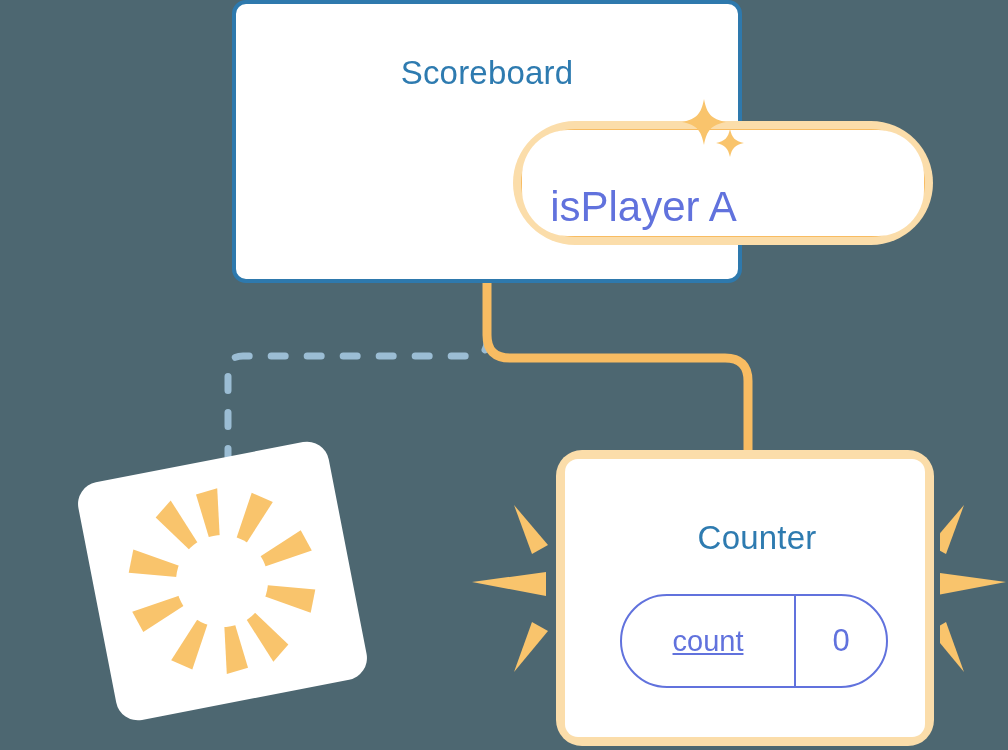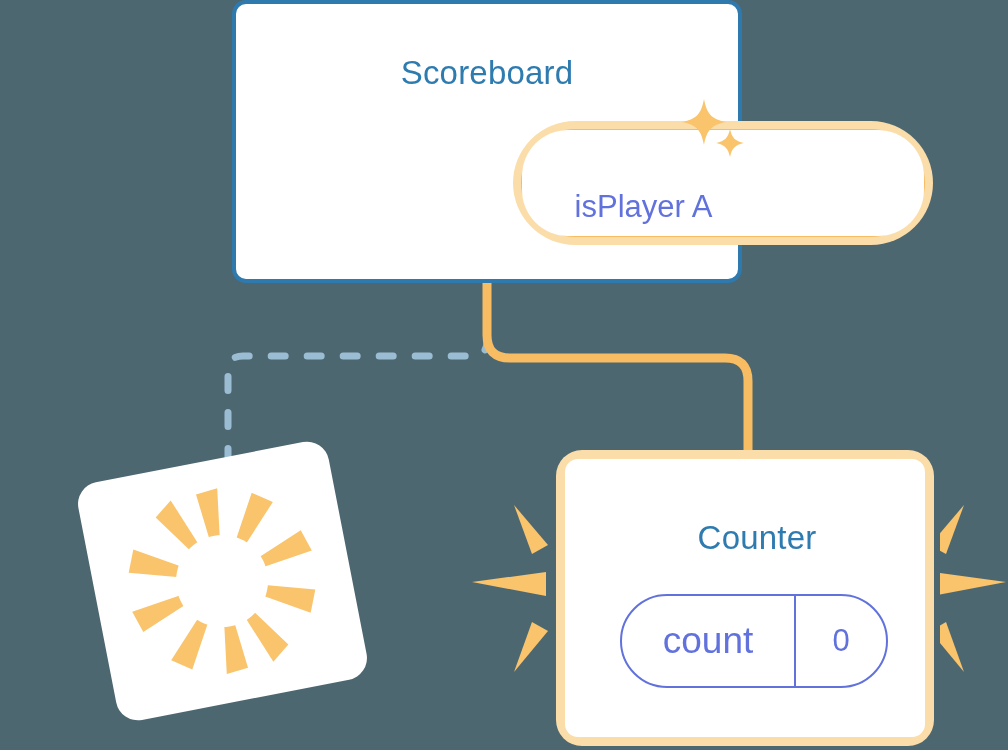--- a/index.html
+++ b/index.html
@@ -45,21 +45,21 @@
     position:absolute;left:9px;top:9px;right:9px;bottom:9px;
     background:#ffffff;
     border-radius:46px;
     display:flex;align-items:stretch;
   }
   .pill-seg{
     display:flex;align-items:center;justify-content:center;
     color:#6172dd;
     white-space:nowrap;
   }
-  .pill-seg.key{flex:0 0 243px;font-size:31px;margin-top:48px;}
+  .pill-seg.key{flex:0 0 243px;font-size:42px;margin-top:48px;}
   .pill-seg.val{flex:1 1 auto;font-size:32px;font-weight:bold;border-left:2px solid #f0a93e;}
 
   
   .sparkle{position:absolute;}
 
   
   .card-counter{
     position:absolute;left:556px;top:450px;width:378px;height:296px;
     background:#fbddaa;
     border-radius:26px;
@@ -76,21 +76,21 @@
   .ct-title{top:60px;margin-left:24px;}
 
   .pill-plain{
     position:absolute;left:55px;top:135px;width:268px;height:94px;
     border:2px solid #6172dd;
     border-radius:47px;
     background:#ffffff;
     box-sizing:border-box;
     display:flex;align-items:stretch;
   }
-  .pill-plain .key{flex:0 0 172px;font-size:37px;color:#6172dd;display:flex;align-items:center;justify-content:center;}
+  .pill-plain .key{flex:0 0 172px;font-size:29px;color:#6172dd;display:flex;align-items:center;justify-content:center;text-decoration:underline;}
   .pill-plain .val{flex:1 1 auto;font-size:31px;color:#6172dd;display:flex;align-items:center;justify-content:center;border-left:2px solid #6172dd;}
 
   
   .card-blank{
     position:absolute;left:95px;top:460px;width:255px;height:242px;
     background:#ffffff;border-radius:22px;
     transform:rotate(-11deg);
     transform-origin:50% 50%;
   }
   .burst-wrap{position:absolute;left:0;top:0;width:255px;height:242px;}

